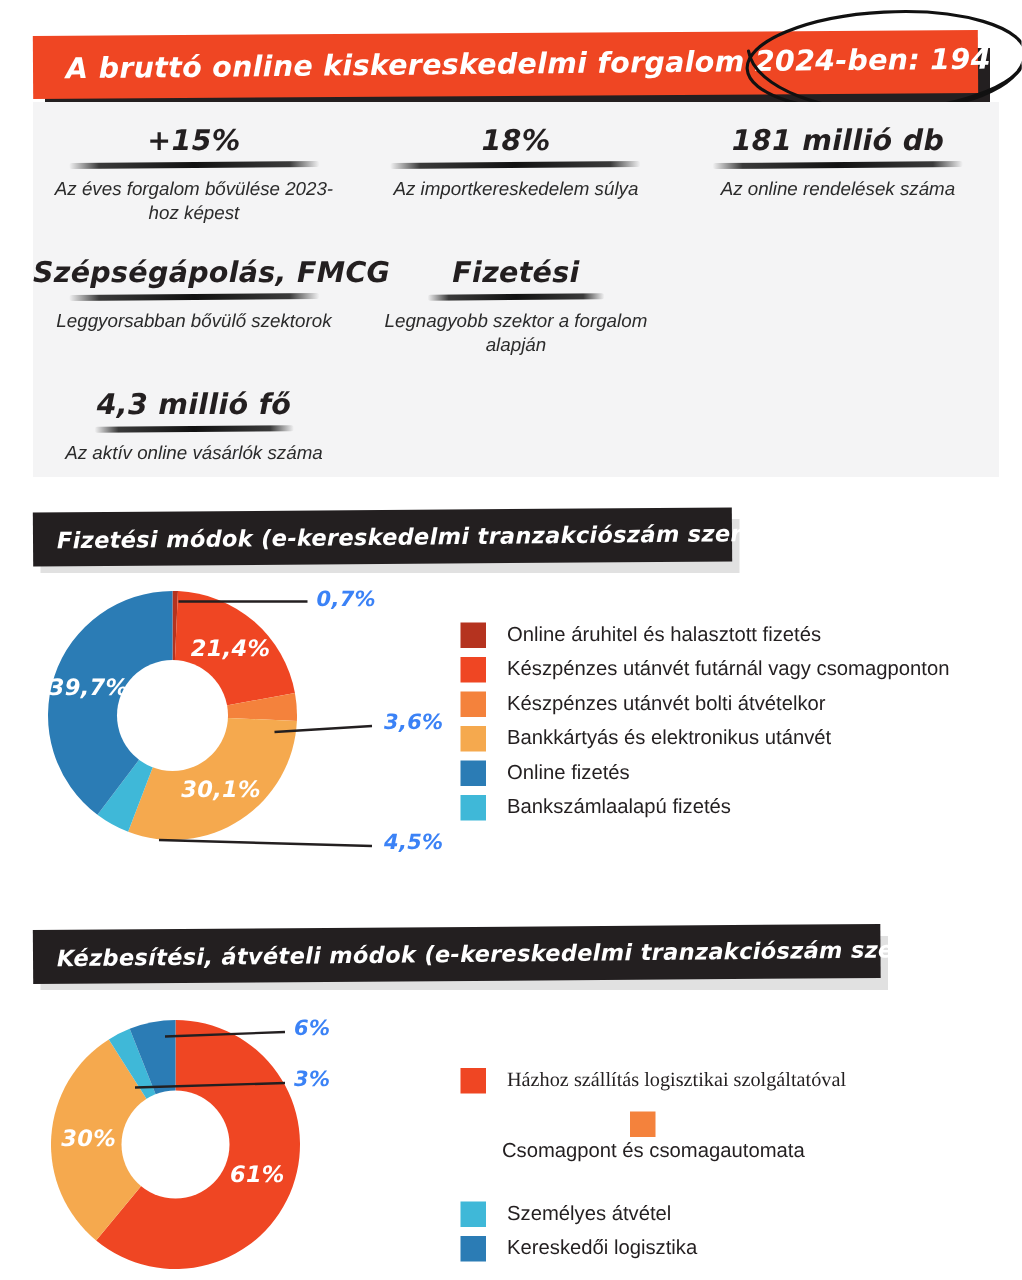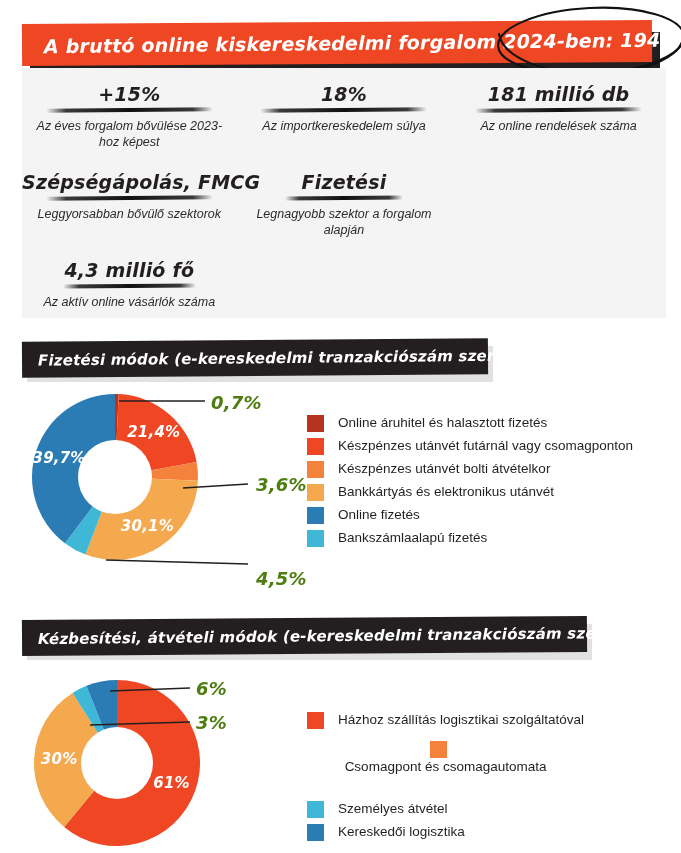--- a/index.html
+++ b/index.html
@@ -41,21 +41,21 @@
     white-space:nowrap;transform:rotate(-0.6deg);}
 
   
   .chart-block{position:absolute;}
   .donut-wrap{position:absolute;}
   .legend{position:absolute;}
   .legend-item{display:flex;align-items:center;margin-bottom:5px;}
   .legend-sw{width:17px;height:17px;flex:0 0 17px;margin-right:14px;}
   .legend-label{font-size:13.5px;color:#231f20;line-height:18px;white-space:nowrap;}
 
-  .callout{position:absolute;font-size:18px;color:#4d7c0f;white-space:nowrap;}
+  .callout{position:absolute;font-size:14px;color:#3b82f6;white-space:nowrap;}
 </style>
 </head>
 <body>
 
 <div id="title-banner">
   <div id="title-shadow"></div>
   <div id="title-bar"></div>
   <div id="title-text" class="hand">A bruttó online kiskereskedelmi forgalom 2024-ben: 1945 milliárd Ft</div>
   <svg id="title-circle" viewBox="0 0 200 74">
     <ellipse cx="100" cy="37" rx="93" ry="33" fill="none" stroke="#111" stroke-width="2.1" transform="rotate(-3 100 37)"></ellipse>
@@ -133,21 +133,21 @@
       </div>
   </div>
 
   <svg style="position:absolute;left:0;top:0;width:300px;height:200px;pointer-events:none;">
     <line x1="119" y1="9" x2="205" y2="9" stroke="#231f20" stroke-width="1.6"></line>
     <line x1="183" y1="96" x2="248" y2="92" stroke="#231f20" stroke-width="1.6"></line>
     <line x1="106" y1="168" x2="248" y2="172" stroke="#231f20" stroke-width="1.6"></line>
   </svg>
   <div class="callout hand" style="left:211px;top:0px;">0,7%</div>
   <div class="callout hand" style="left:256px;top:82px;">3,6%</div>
-  <div class="callout hand" style="left:256px;top:176px;">4,5%</div>
+  <div class="callout hand" style="left:256px;top:162px;">4,5%</div>
 
   <div class="legend" style="left:307px;top:22px;">
     <div class="legend-item">
       <span class="legend-sw" style="background:#b5331f;"></span>
       <span class="legend-label">Online áruhitel és halasztott fizetés</span>
     </div>
     <div class="legend-item">
       <span class="legend-sw" style="background:#ef4623;"></span>
       <span class="legend-label">Készpénzes utánvét futárnál vagy csomagponton</span>
     </div>
@@ -195,21 +195,21 @@
   </div>
 
   <svg style="position:absolute;left:0;top:0;width:300px;height:175px;pointer-events:none;">
     <line x1="110" y1="13" x2="190" y2="10" stroke="#231f20" stroke-width="1.6"></line>
     <line x1="90" y1="47" x2="190" y2="44" stroke="#231f20" stroke-width="1.6"></line>
   </svg>
   <div class="callout hand" style="left:196px;top:0px;">6%</div>
   <div class="callout hand" style="left:196px;top:34px;">3%</div>
 
   <div class="legend" style="left:307px;top:33px;">
-    <div class="legend-item" style="margin-bottom:12px;">
+    <div class="legend-item" style="margin-bottom:12px;font-family:Liberation Serif, serif;">
       <span class="legend-sw" style="background:#ef4623;"></span>
       <span class="legend-label">Házhoz szállítás logisztikai szolgáltatóval</span>
     </div>
     <div class="legend-item" style="margin-bottom:24px;flex-direction:column;">
       <span class="legend-sw" style="background:#f4823c;"></span>
       <span class="legend-label">Csomagpont és csomagautomata</span>
     </div>
     <div class="legend-item" style="">
       <span class="legend-sw" style="background:#3fb8d8;"></span>
       <span class="legend-label">Személyes átvétel</span>

